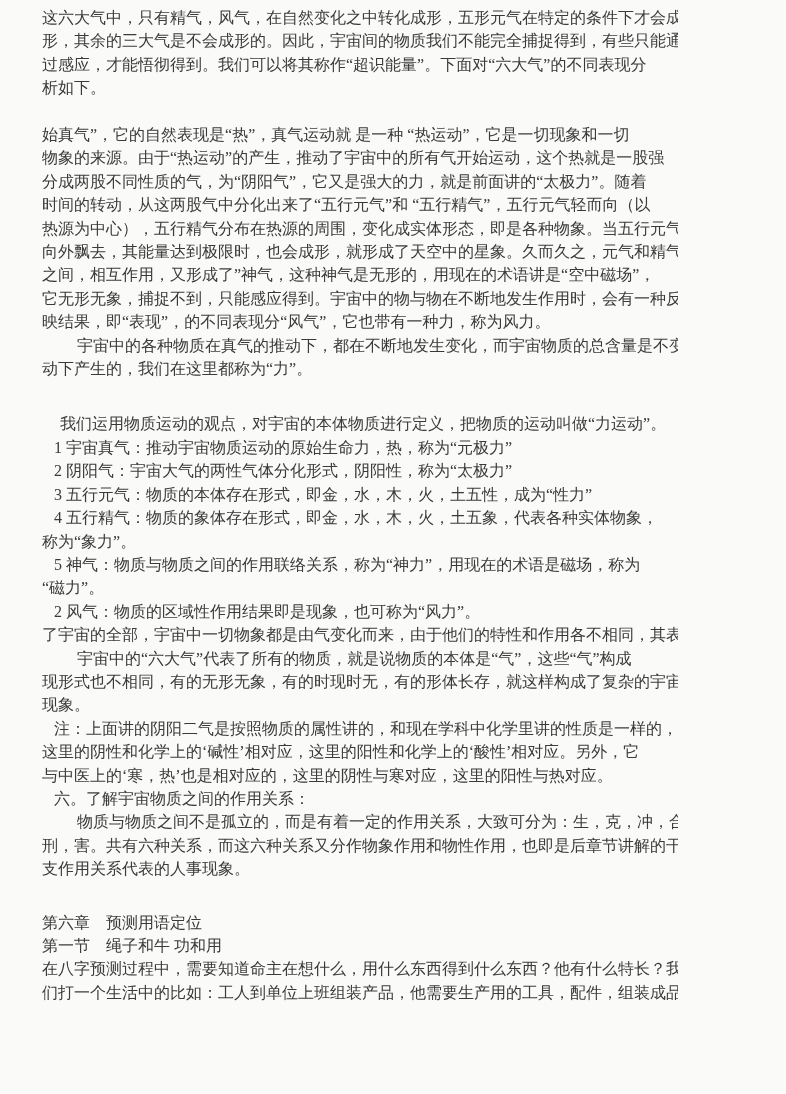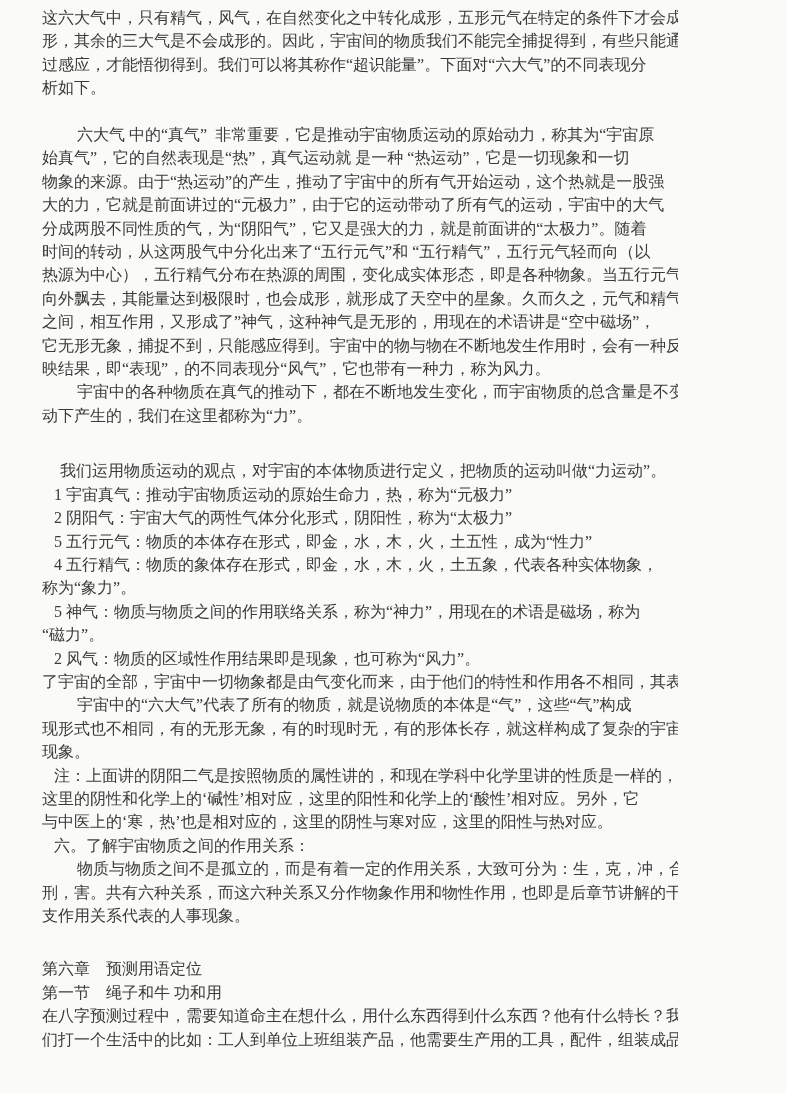--- a/index.html
+++ b/index.html
@@ -41,37 +41,35 @@
 <div class="page">
   <div class="doc-body">
 
     <div class="l">这六大气中，只有精气，风气，在自然变化之中转化成形，五形元气在特定的条件下才会成</div>
     <div class="l">形，其余的三大气是不会成形的。因此，宇宙间的物质我们不能完全捕捉得到，有些只能通</div>
     <div class="l">过感应，才能悟彻得到。我们可以将其称作“超识能量”。下面对“六大气”的不同表现分</div>
     <div class="l">析如下。</div>
 
     <div class="gap-small"></div>
 
-    <div class="l i2">六大气 中的“真气”  非常重要，它是推动宇宙物质运动的原始动力，称其为“宇宙原</div>
     <div class="l">始真气”，它的自然表现是“热”，真气运动就 是一种 “热运动”，它是一切现象和一切</div>
     <div class="l">物象的来源。由于“热运动”的产生，推动了宇宙中的所有气开始运动，这个热就是一股强</div>
-    <div class="l">大的力，它就是前面讲过的“元极力”，由于它的运动带动了所有气的运动，宇宙中的大气</div>
     <div class="l">分成两股不同性质的气，为“阴阳气”，它又是强大的力，就是前面讲的“太极力”。随着</div>
     <div class="l">时间的转动，从这两股气中分化出来了“五行元气”和 “五行精气”，五行元气轻而向（以</div>
     <div class="l">热源为中心），五行精气分布在热源的周围，变化成实体形态，即是各种物象。当五行元气</div>
     <div class="l">向外飘去，其能量达到极限时，也会成形，就形成了天空中的星象。久而久之，元气和精气</div>
     <div class="l">之间，相互作用，又形成了”神气，这种神气是无形的，用现在的术语讲是“空中磁场”，</div>
     <div class="l">它无形无象，捕捉不到，只能感应得到。宇宙中的物与物在不断地发生作用时，会有一种反</div>
     <div class="l">映结果，即“表现”，的不同表现分“风气”，它也带有一种力，称为风力。</div>
     <div class="l i2">宇宙中的各种物质在真气的推动下，都在不断地发生变化，而宇宙物质的总含量是不变</div>
     <div class="l">动下产生的，我们在这里都称为“力”。</div>
     <div class="l i1b">我们运用物质运动的观点，对宇宙的本体物质进行定义，把物质的运动叫做“力运动”。</div>
     <div class="l i1">1 宇宙真气：推动宇宙物质运动的原始生命力，热，称为“元极力”</div>
     <div class="l i1">2 阴阳气：宇宙大气的两性气体分化形式，阴阳性，称为“太极力”</div>
-    <div class="l i1">5 五行元气：物质的本体存在形式，即金，水，木，火，土五性，成为“性力”</div>
+    <div class="l i1">3 五行元气：物质的本体存在形式，即金，水，木，火，土五性，成为“性力”</div>
     <div class="l i1">4 五行精气：物质的象体存在形式，即金，水，木，火，土五象，代表各种实体物象，</div>
     <div class="l">称为“象力”。</div>
     <div class="l i1">5 神气：物质与物质之间的作用联络关系，称为“神力”，用现在的术语是磁场，称为</div>
     <div class="l">“磁力”。</div>
     <div class="l i1">2 风气：物质的区域性作用结果即是现象，也可称为“风力”。</div>
     <div class="l">了宇宙的全部，宇宙中一切物象都是由气变化而来，由于他们的特性和作用各不相同，其表</div>
     <div class="l i2">宇宙中的“六大气”代表了所有的物质，就是说物质的本体是“气”，这些“气”构成</div>
     <div class="l">现形式也不相同，有的无形无象，有的时现时无，有的形体长存，就这样构成了复杂的宇宙</div>
     <div class="l">现象。</div>
     <div class="l i1">注：上面讲的阴阳二气是按照物质的属性讲的，和现在学科中化学里讲的性质是一样的，</div>

